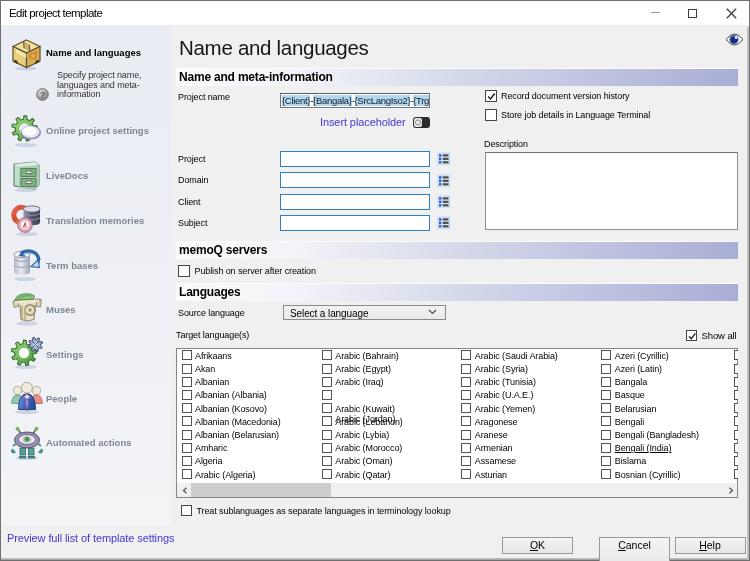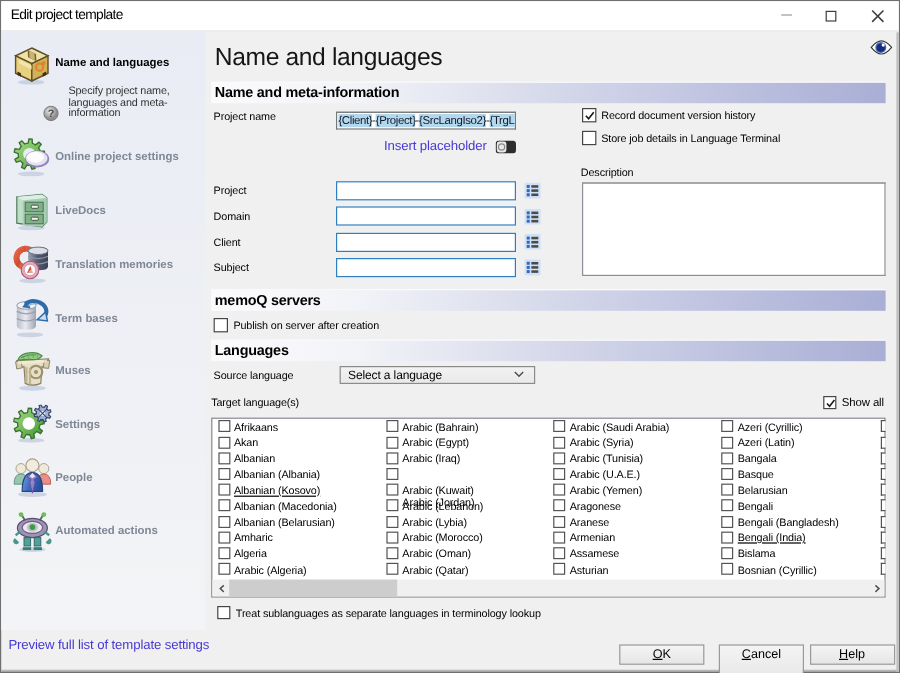--- a/index.html
+++ b/index.html
@@ -203,21 +203,21 @@
 <circle cx="9" cy="6.5" r="4.6" fill="#3a6bbf"></circle>
 <circle cx="9" cy="6.8" r="3.4" fill="#1b2a78"></circle>
 <circle cx="11" cy="4.6" r="1.3" fill="#fff"></circle>
 </svg>
 
 <div class="abs" style="left:176px;top:68px;width:562px;height:1px;background:#fdfdfe;"></div>
 <div class="bar" style="top:69px;">Name and meta-information</div>
 
 <div class="lbl" style="left:178px;top:91.5px;">Project name</div>
 <div class="abs" style="left:280px;top:92.5px;width:150px;height:15px;background:#fff;border:1px solid #777;border-top-color:#5c5c5c;overflow:hidden;font-size:9.5px;letter-spacing:-0.3px;color:#101828;line-height:13.5px;white-space:nowrap;padding-left:1px;">
-<span style="background:#b3d8ee;">{Client}</span>-<span style="background:#b3d8ee;">{Project}</span>-<span style="background:#b3d8ee;">{SrcLangIso2}</span>-<span style="background:#b3d8ee;">{TrgLangIso2}</span>
+<span style="background:#b3d8ee;">{Client}</span>-<span style="background:#b3d8ee;">{Bangala}</span>-<span style="background:#b3d8ee;">{SrcLangIso2}</span>-<span style="background:#b3d8ee;">{TrgLangIso2}</span>
 </div>
 <div class="abs" style="left:320px;top:116px;font-size:11px;color:#4638d2;letter-spacing:-0.1px;">Insert placeholder</div>
 <svg class="abs" style="left:412.5px;top:116.5px;" width="17" height="11" viewBox="0 0 17 11">
 <rect x="0" y="0" width="17" height="11" rx="3" fill="#2d2d2d"></rect>
 <rect x="1" y="1" width="8" height="9" rx="2" fill="#e9e9e9"></rect>
 <circle cx="5" cy="5.5" r="2.6" fill="none" stroke="#8a8a8a" stroke-width="1"></circle>
 </svg>
 
 <div class="lbl" style="left:178px;top:154px;">Project</div>
 <div class="field" style="top:151px;"></div>
@@ -299,21 +299,21 @@
 <div class="abs" style="left:176px;top:348px;width:562px;height:150px;background:#fff;border:1px solid #82878f;"></div>
 <div class="abs" style="left:181.5px;top:350.3px;width:10px;height:10px;background:#fff;border:1px solid #545454;"></div>
 <div class="lbl" style="left:195.0px;top:350.8px;">Afrikaans</div>
 <div class="abs" style="left:181.5px;top:363.5px;width:10px;height:10px;background:#fff;border:1px solid #545454;"></div>
 <div class="lbl" style="left:195.0px;top:364.0px;">Akan</div>
 <div class="abs" style="left:181.5px;top:376.7px;width:10px;height:10px;background:#fff;border:1px solid #545454;"></div>
 <div class="lbl" style="left:195.0px;top:377.2px;">Albanian</div>
 <div class="abs" style="left:181.5px;top:389.9px;width:10px;height:10px;background:#fff;border:1px solid #545454;"></div>
 <div class="lbl" style="left:195.0px;top:390.4px;">Albanian (Albania)</div>
 <div class="abs" style="left:181.5px;top:403.1px;width:10px;height:10px;background:#fff;border:1px solid #545454;"></div>
-<div class="lbl" style="left:195.0px;top:403.6px;text-decoration:underline;">Albanian (Kosovo)</div>
+<div class="lbl" style="left:195.0px;top:403.6px;">Albanian (Kosovo)</div>
 <div class="abs" style="left:181.5px;top:416.3px;width:10px;height:10px;background:#fff;border:1px solid #545454;"></div>
 <div class="lbl" style="left:195.0px;top:416.8px;">Albanian (Macedonia)</div>
 <div class="abs" style="left:181.5px;top:429.5px;width:10px;height:10px;background:#fff;border:1px solid #545454;"></div>
 <div class="lbl" style="left:195.0px;top:430.0px;">Albanian (Belarusian)</div>
 <div class="abs" style="left:181.5px;top:442.7px;width:10px;height:10px;background:#fff;border:1px solid #545454;"></div>
 <div class="lbl" style="left:195.0px;top:443.2px;">Amharic</div>
 <div class="abs" style="left:181.5px;top:455.9px;width:10px;height:10px;background:#fff;border:1px solid #545454;"></div>
 <div class="lbl" style="left:195.0px;top:456.4px;">Algeria</div>
 <div class="abs" style="left:181.5px;top:469.1px;width:10px;height:10px;background:#fff;border:1px solid #545454;"></div>
 <div class="lbl" style="left:195.0px;top:469.6px;">Arabic (Algeria)</div>
@@ -394,15 +394,15 @@
   </svg>
 <div class="abs" style="left:191px;top:483px;width:140px;height:14px;background:#cdcdcd;"></div>
 <svg class="abs" style="left:728px;top:487px;" width="6" height="7" viewBox="0 0 6 7">
     <path d="M1.5 0.8 L4.5 3.5 L1.5 6.2" stroke="#505050" stroke-width="1.2" fill="none"></path>
   </svg>
 
 <div class="cb" style="left:181px;top:505px;width:11px;height:11px;"></div>
 <div class="lbl" style="left:196.5px;top:506px;">Treat sublanguages as separate languages in terminology lookup</div>
 
 <div class="abs" style="left:7px;top:531.5px;font-size:11px;color:#4638d2;letter-spacing:-0.1px;">Preview full list of template settings</div>
-<div class="abs" style="left:516px;top:537px;width:71px;height:17px;background:linear-gradient(180deg,#f4f4f4,#e6e6e6);border:1px solid #999;text-align:center;font-size:10.5px;color:#000;line-height:15.5px;"><span style="text-decoration:underline;">O</span>K</div>
+<div class="abs" style="left:502px;top:537px;width:71px;height:17px;background:linear-gradient(180deg,#f4f4f4,#e6e6e6);border:1px solid #999;text-align:center;font-size:10.5px;color:#000;line-height:15.5px;"><span style="text-decoration:underline;">O</span>K</div>
 <div class="abs" style="left:599px;top:537px;width:71px;height:32px;background:linear-gradient(180deg,#f4f4f4,#e6e6e6);border:1px solid #999;text-align:center;font-size:10.5px;color:#000;line-height:15.5px;"><span style="text-decoration:underline;">C</span>ancel</div>
 <div class="abs" style="left:674.5px;top:537px;width:71px;height:17px;background:linear-gradient(180deg,#f4f4f4,#e6e6e6);border:1px solid #999;text-align:center;font-size:10.5px;color:#000;line-height:15.5px;"><span style="text-decoration:underline;">H</span>elp</div>
 
 </body></html>

